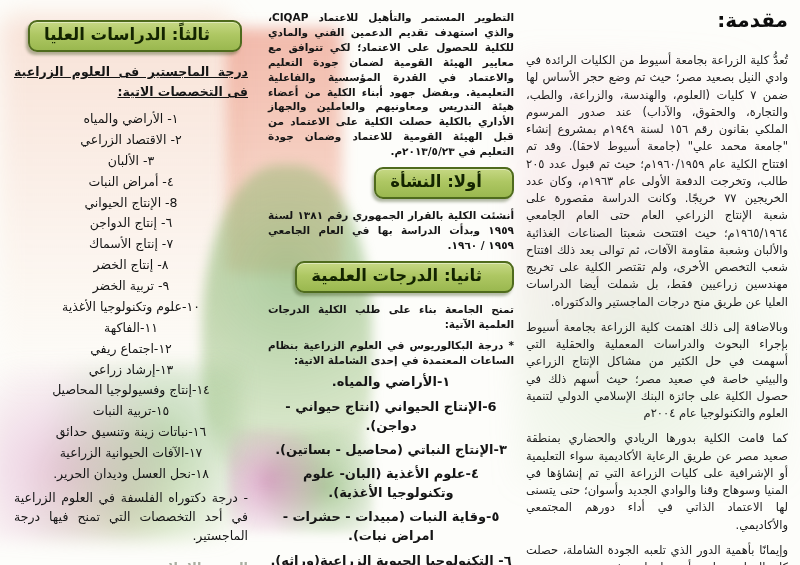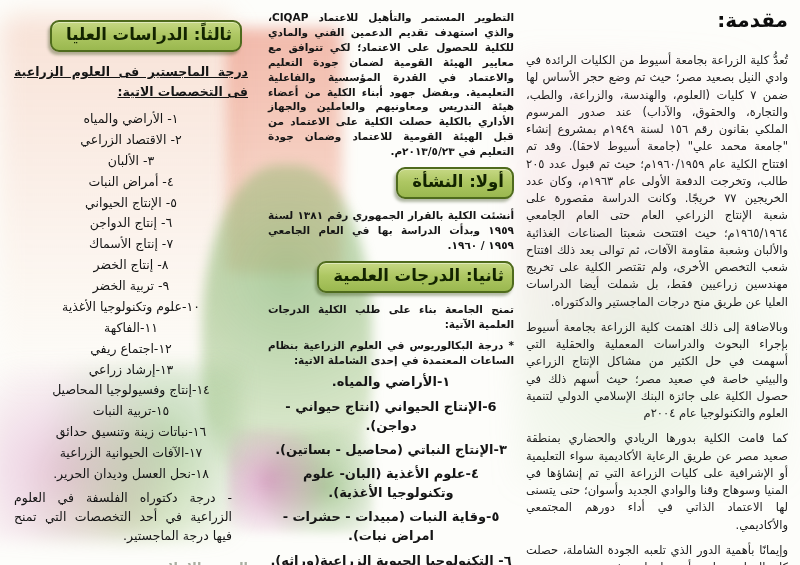--- a/index.html
+++ b/index.html
@@ -44,32 +44,32 @@
   
   .intro-title{font-size:20px; font-weight:bold; margin:0 0 20px 0; color:#0d0d0d;}
   .para{font-size:11.5px; line-height:1.5; text-align:justify; margin:0 0 8px 0; color:#1c1c1c;}
   .mid-para{font-size:10.5px; line-height:1.42; text-align:justify; font-weight:bold; margin:0 0 8px 0;}
   .sec-box{
     display:block; width:max-content; max-width:100%;
     margin:0 0 9px auto;                 
     background:linear-gradient(180deg,#c6d884 0%, #aec763 45%, #9ab84f 100%);
     border:2px solid #4f6b1d; border-radius:9px;
     box-shadow:-2px 3px 3px rgba(40,60,10,.35), inset 0 1px 0 rgba(255,255,255,.45);
-    padding:3px 8px 6px 14px;
+    padding:3px 30px 6px 14px;
     font-size:16.5px; font-weight:bold; color:#13240 ;
     color:#132400;
   }
   .grad-box{margin:0 6px 10px auto;}
   .list-mid{margin:0 0 4px 0;}
   .list-mid .mid-item{font-size:13px; font-weight:bold; line-height:1.45; text-align:center; margin:0 0 5.5px 0;}
   .degrees-intro, .bachelor-heading{margin-bottom:6px;}
   .masters-heading{font-size:12.5px; font-weight:bold; line-height:1.6; text-align:justify; margin:0 0 7px 0;text-decoration:underline;}
   .list-grad{margin:0 0 6px 0;}
   .list-grad .grad-item{font-size:12.5px; line-height:1.55; text-align:center; margin:0 0 1.5px 0;}
-  .phd-note{font-size:12.5px; line-height:1.5; text-align:justify; margin:6px 16px 0 0;}
+  .phd-note{font-size:12.5px; line-height:1.5; text-align:justify; margin:6px 0 0 0;}
   .watermark{
     margin-top:14px; font-size:13px; font-weight:bold; color:#a9aea1;
     text-shadow:1px 1px 0 #ffffff; letter-spacing:.5px;
   }
 </style>
 </head>
 <body>
 
 <div class="page">
 
@@ -119,21 +119,21 @@
     <div class="sec-box grad-box">
       <span>ثالثاً: الدراسات العليا</span>
     </div>
     <p class="masters-heading">درجة الماجستير فى العلوم الزراعية فى التخصصات الاتية:</p>
 
     <div class="list-grad">
         <div class="grad-item">١- الأراضي والمياه</div>
         <div class="grad-item">٢- الاقتصاد الزراعي</div>
         <div class="grad-item">٣- الألبان</div>
         <div class="grad-item">٤- أمراض النبات</div>
-        <div class="grad-item">٥- الإنتاج الحيواني</div>
+        <div class="grad-item">8- الإنتاج الحيواني</div>
         <div class="grad-item">٦- إنتاج الدواجن</div>
         <div class="grad-item">٧- إنتاج الأسماك</div>
         <div class="grad-item">٨- إنتاج الخضر</div>
         <div class="grad-item">٩- تربية الخضر</div>
         <div class="grad-item">١٠-علوم وتكنولوجيا الأغذية</div>
         <div class="grad-item">١١-الفاكهة</div>
         <div class="grad-item">١٢-اجتماع ريفي</div>
         <div class="grad-item">١٣-إرشاد زراعي</div>
         <div class="grad-item">١٤-إنتاج وفسيولوجيا المحاصيل</div>
         <div class="grad-item">١٥-تربية النبات</div>

